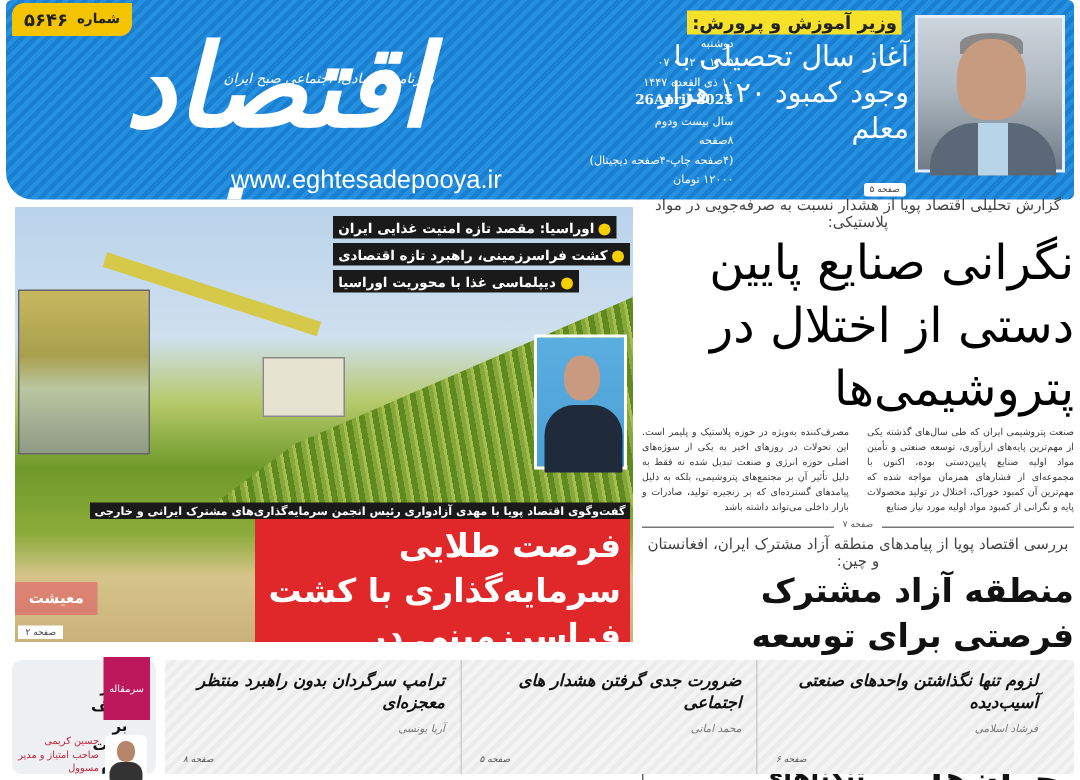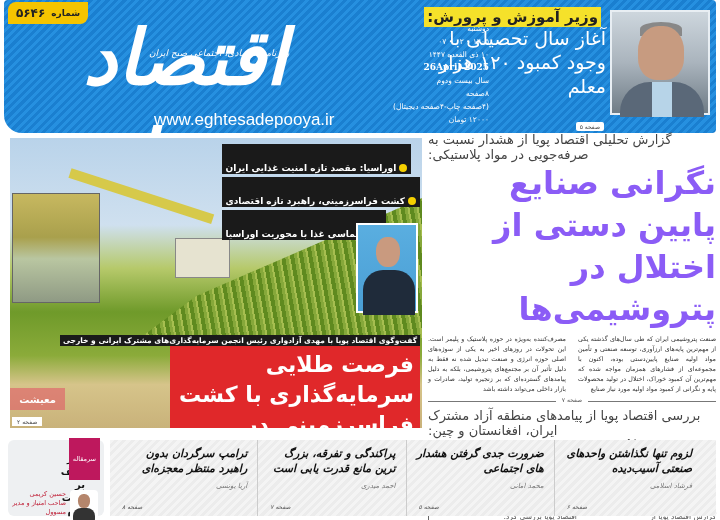--- a/index.html
+++ b/index.html
@@ -9,51 +9,51 @@
   
   .masthead { position: absolute; left: 4px; top: 0; width: 712px; height: 133px;
     background: repeating-linear-gradient(135deg, #1a7fd0 0 3px, #2690e0 3px 6px); border-radius: 4px 4px 4px 18px; overflow: hidden; }
   .logo { position: absolute; left: 16px; top: 8px; width: 330px; height: 100px; color: #fff; font-family: "DejaVu Serif", serif; font-size: 76px; font-weight: bold; line-height: 100px; text-align: center; letter-spacing: -4px; font-style: italic; }
   .tagline { position: absolute; left: 145px; top: 48px; color: #fff; font-size: 9px; font-style: italic; }
   .website { position: absolute; left: 150px; top: 110px; color: #fff; font-family: "Liberation Sans", sans-serif; font-size: 17px; direction: ltr; }
   .issue-badge { position: absolute; left: 4px; top: 2px; width: 80px; height: 22px; background: #f5c400; border-radius: 8px 0 8px 0; display: flex; align-items: center; justify-content: center; gap: 6px; font-size: 9px; color: #222; font-weight: bold; }
   .issue-badge .num { font-size: 12px; }
   .date-box { position: absolute; left: 375px; top: 22px; width: 110px; color: #fff; font-size: 7.5px; line-height: 13px; text-align: right; }
   .date-box .en { font-family: "DejaVu Serif", serif; font-weight: bold; font-size: 9px; direction: ltr; text-align: right; }
-  .kicker-yellow { position: absolute; right: 115px; top: 7px; background: #f5e12a; color: #222; font-size: 15px; padding: 1px 3px; font-weight: bold; }
+  .kicker-yellow { position: absolute; right: 115px; top: 7px; background: #f5e12a; color: #222; font-size: 12px; padding: 1px 3px; font-weight: bold; }
   .top-headline { position: absolute; right: 110px; top: 26px; width: 170px; color: #fff; font-size: 19px; font-weight: normal; line-height: 24px; text-align: right; }
   .top-page { position: absolute; right: 112px; top: 122px; background: #fff; color: #444; font-size: 6px; padding: 1px 4px; border-radius: 2px; }
   .minister-photo { position: absolute; right: 6px; top: 10px; width: 100px; height: 105px; background: linear-gradient(180deg, #cdd6dd 0%, #aab4bd 50%, #6f7c86 100%); border: 2px solid #e8eef3; }
   .minister-photo .face { position: absolute; left: 26px; top: 14px; width: 46px; height: 54px; background: #c79b80; border-radius: 45% 45% 40% 40%; }
   .minister-photo .hair { position: absolute; left: 28px; top: 10px; width: 42px; height: 14px; background: #888; border-radius: 50% 50% 0 0; }
   .minister-photo .suit { position: absolute; left: 8px; top: 70px; width: 84px; height: 35px; background: #5a6878; border-radius: 30px 30px 0 0; }
   .minister-photo .shirt { position: absolute; left: 40px; top: 70px; width: 20px; height: 35px; background: #b7d4e8; }
 
   
   .photo-area { position: absolute; left: 10px; top: 138px; width: 412px; height: 290px; overflow: hidden;
     background: linear-gradient(180deg, #b9d3ea 0%, #cfe0ef 30%, #b6c96a 45%, #6f9a2a 60%, #8bab3a 75%, #d6c48a 85%, #c9b27a 100%); }
   .truck { position: absolute; left: 2px; top: 55px; width: 88px; height: 110px; background: linear-gradient(180deg, #c7b860 0%, #a9a04c 40%, #b9c6a1 60%, #8f9a84 100%); border: 1px solid #666; }
   .arm { position: absolute; left: 60px; top: 30px; width: 150px; height: 10px; background: #d6c94a; transform: rotate(18deg); transform-origin: left; }
   .harvester { position: absolute; left: 165px; top: 100px; width: 55px; height: 40px; background: #e6e3d0; border: 1px solid #888; }
   .corn { position: absolute; left: 130px; top: 60px; width: 282px; height: 140px; background: repeating-linear-gradient(80deg, #5f8a1f 0 4px, #86a83a 4px 7px, #a6be50 7px 9px); clip-path: polygon(20% 70%, 100% 0, 100% 100%, 0 100%); }
   .bullets { position: absolute; right: 2px; top: 6px; display: flex; flex-direction: column; gap: 3px; align-items: flex-end; }
-  .bullet { background: #1a1a1a; color: #fff; font-size: 9px; font-weight: bold; padding: 19px 4px 1px 3px; display: flex; align-items: center; gap: 3px; }
+  .bullet { background: #1a1a1a; color: #fff; font-size: 9px; font-weight: bold; padding: 4px 4px 1px 3px; display: flex; align-items: center; gap: 3px; }
   .bullet .dot { width: 8px; height: 8px; border-radius: 50%; background: #f5d000; display: inline-block; }
   .person-photo { position: absolute; right: 4px; top: 85px; width: 62px; height: 90px; background: linear-gradient(180deg, #5aaee0 0%, #4a9fd5 100%); border: 2px solid #fff; }
   .person-photo .face { position: absolute; left: 18px; top: 12px; width: 24px; height: 30px; background: #c99a7f; border-radius: 45%; }
   .person-photo .suit { position: absolute; left: 5px; top: 45px; width: 52px; height: 45px; background: #1f2b3a; border-radius: 20px 20px 0 0; }
   .interview-caption { position: absolute; right: 2px; top: 197px; background: #1a1a1a; color: #fff; font-size: 7.5px; padding: 1px 3px; font-weight: bold; }
   .red-headline { position: absolute; right: 2px; top: 208px; width: 250px; background: #e0282a; color: #fff; font-size: 22px; font-weight: bold; line-height: 30px; padding: 4px 6px; text-align: right; }
   .photo-page { position: absolute; left: 2px; bottom: 2px; background: #fff; color: #444; font-size: 6px; padding: 1px 5px; }
   .watermark { position: absolute; left: 0; top: 250px; width: 55px; height: 22px; background: rgba(225,80,100,.55); color: #fff; font-size: 10px; font-weight: bold; display: flex; align-items: center; justify-content: center; }
 
   
   .col-right { position: absolute; left: 428px; top: 132px; width: 288px; }
-  .kicker { font-size: 13px; color: #444; text-align: left; }
-  .big-headline { font-size: 32px; font-weight: bold; color: #8b5cf6; line-height: 42px; text-align: right; letter-spacing: -1px; }
+  .kicker { font-size: 10px; color: #444; text-align: center; }
+  .big-headline { font-size: 32px; font-weight: normal; color: #000000; line-height: 42px; text-align: right; letter-spacing: -1px; }
   .body-cols { display: flex; gap: 12px; margin-top: 4px; }
   .body-col { flex: 1; font-size: 6.3px; line-height: 10px; color: #333; text-align: justify; }
   .divider { position: relative; height: 10px; margin: 2px 0; }
   .divider::before { content: ""; position: absolute; left: 0; right: 0; top: 5px; border-top: 1px solid #777; }
   .divider span { position: relative; background: #fff; font-size: 6px; color: #555; padding: 0 6px; display: block; width: fit-content; margin: 0 auto; }
   .sub-headline { font-size: 22px; font-weight: bold; color: #111; text-align: right; line-height: 30px; }
   .two-stories { display: flex; gap: 10px; margin-top: 2px; }
   .story-a { flex: 1.1; text-align: right; border-left: 1px solid #666; padding-left: 6px; }
   .story-b { flex: 1; text-align: right; }
   .tiny-kicker { font-size: 7.5px; color: #555; }
@@ -179,25 +179,20 @@
     <div class="note" style="margin-right:14px">
       <div class="h">لزوم تنها نگذاشتن واحدهای صنعتی آسیب‌دیده</div>
       <div class="a">فرشاد اسلامی</div>
       <div class="p">صفحه ۶</div>
     </div>
     <div class="note">
       <div class="h">ضرورت جدی گرفتن هشدار های اجتماعی</div>
       <div class="a">محمد امانی</div>
       <div class="p">صفحه ۵</div>
     </div>
-    <div class="note">
-      <div class="h">پراکندگی و تفرقه، بزرگ ترین مانع قدرت یابی است</div>
-      <div class="a">احمد میدری</div>
-      <div class="p">صفحه ۷</div>
-    </div>
     <div class="note" style="border-left:none">
       <div class="h">ترامپ سرگردان بدون راهبرد منتظر معجزه‌ای</div>
       <div class="a">آریا یونسی</div>
       <div class="p">صفحه ۸</div>
     </div>
   </div>
 
   <div class="editorial">
     <div class="tag">سرمقاله</div>
     <div class="title">فشار مضاعف بر معیشت مردم</div>

